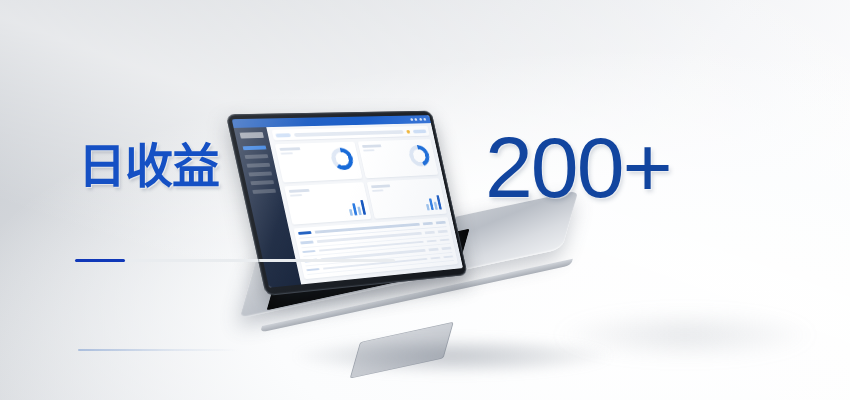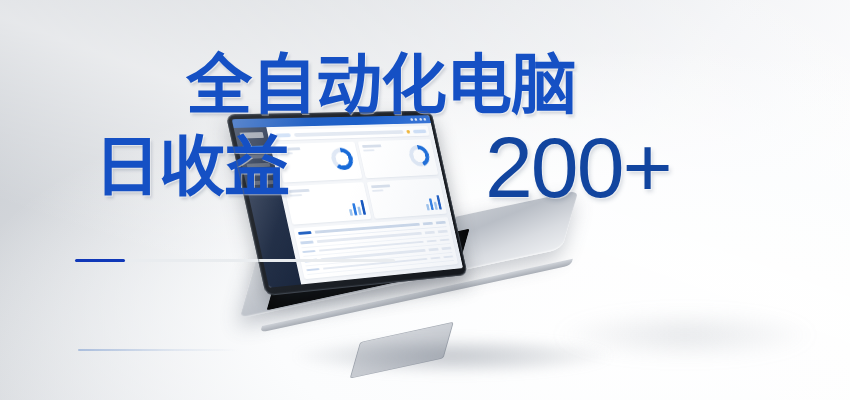--- a/index.html
+++ b/index.html
@@ -157,21 +157,21 @@
     font-family:"Liberation Sans","DejaVu Sans",sans-serif;
     font-weight:700;
     color:#1550c4;
     white-space:nowrap;
     letter-spacing:-1px;
     text-shadow:
       1px 1px 0 rgba(255,255,255,.5),
       2px 3px 3px rgba(80,95,125,.22);
   }
   .hl1{left:186px;top:52px;font-size:66px;line-height:66px;}
-  .hl2{left:94px;top:134px;font-size:66px;line-height:66px;color:#1550c4;}
+  .hl2{left:78px;top:134px;font-size:48px;line-height:66px;color:#1550c4;}
   .hl-num{
     position:absolute;left:485px;top:124px;
     font-size:86px;line-height:86px;font-weight:400;color:#12459f;
     letter-spacing:-2px;white-space:nowrap;
     text-shadow:1px 1px 0 rgba(255,255,255,.45), 2px 3px 4px rgba(70,85,115,.22);
   }
 
   
   .divider{
     position:absolute;left:75px;top:259px;width:320px;height:3px;
@@ -309,21 +309,20 @@
 
         <div class="lid-gloss"></div>
       </div>
     </div>
     <div class="lid-edge"></div>
   </div>
 
   <div class="floor-shadow"></div>
 
   <div class="headline">
-    <div class="hl-line hl1">全自动化电脑</div>
     <div class="hl-line hl2">日收益</div>
     <div class="hl-num">200+</div>
   </div>
 
   <div class="divider">
     <div class="seg"></div>
   </div>
   <div class="divider2"></div>
 
 </div>

